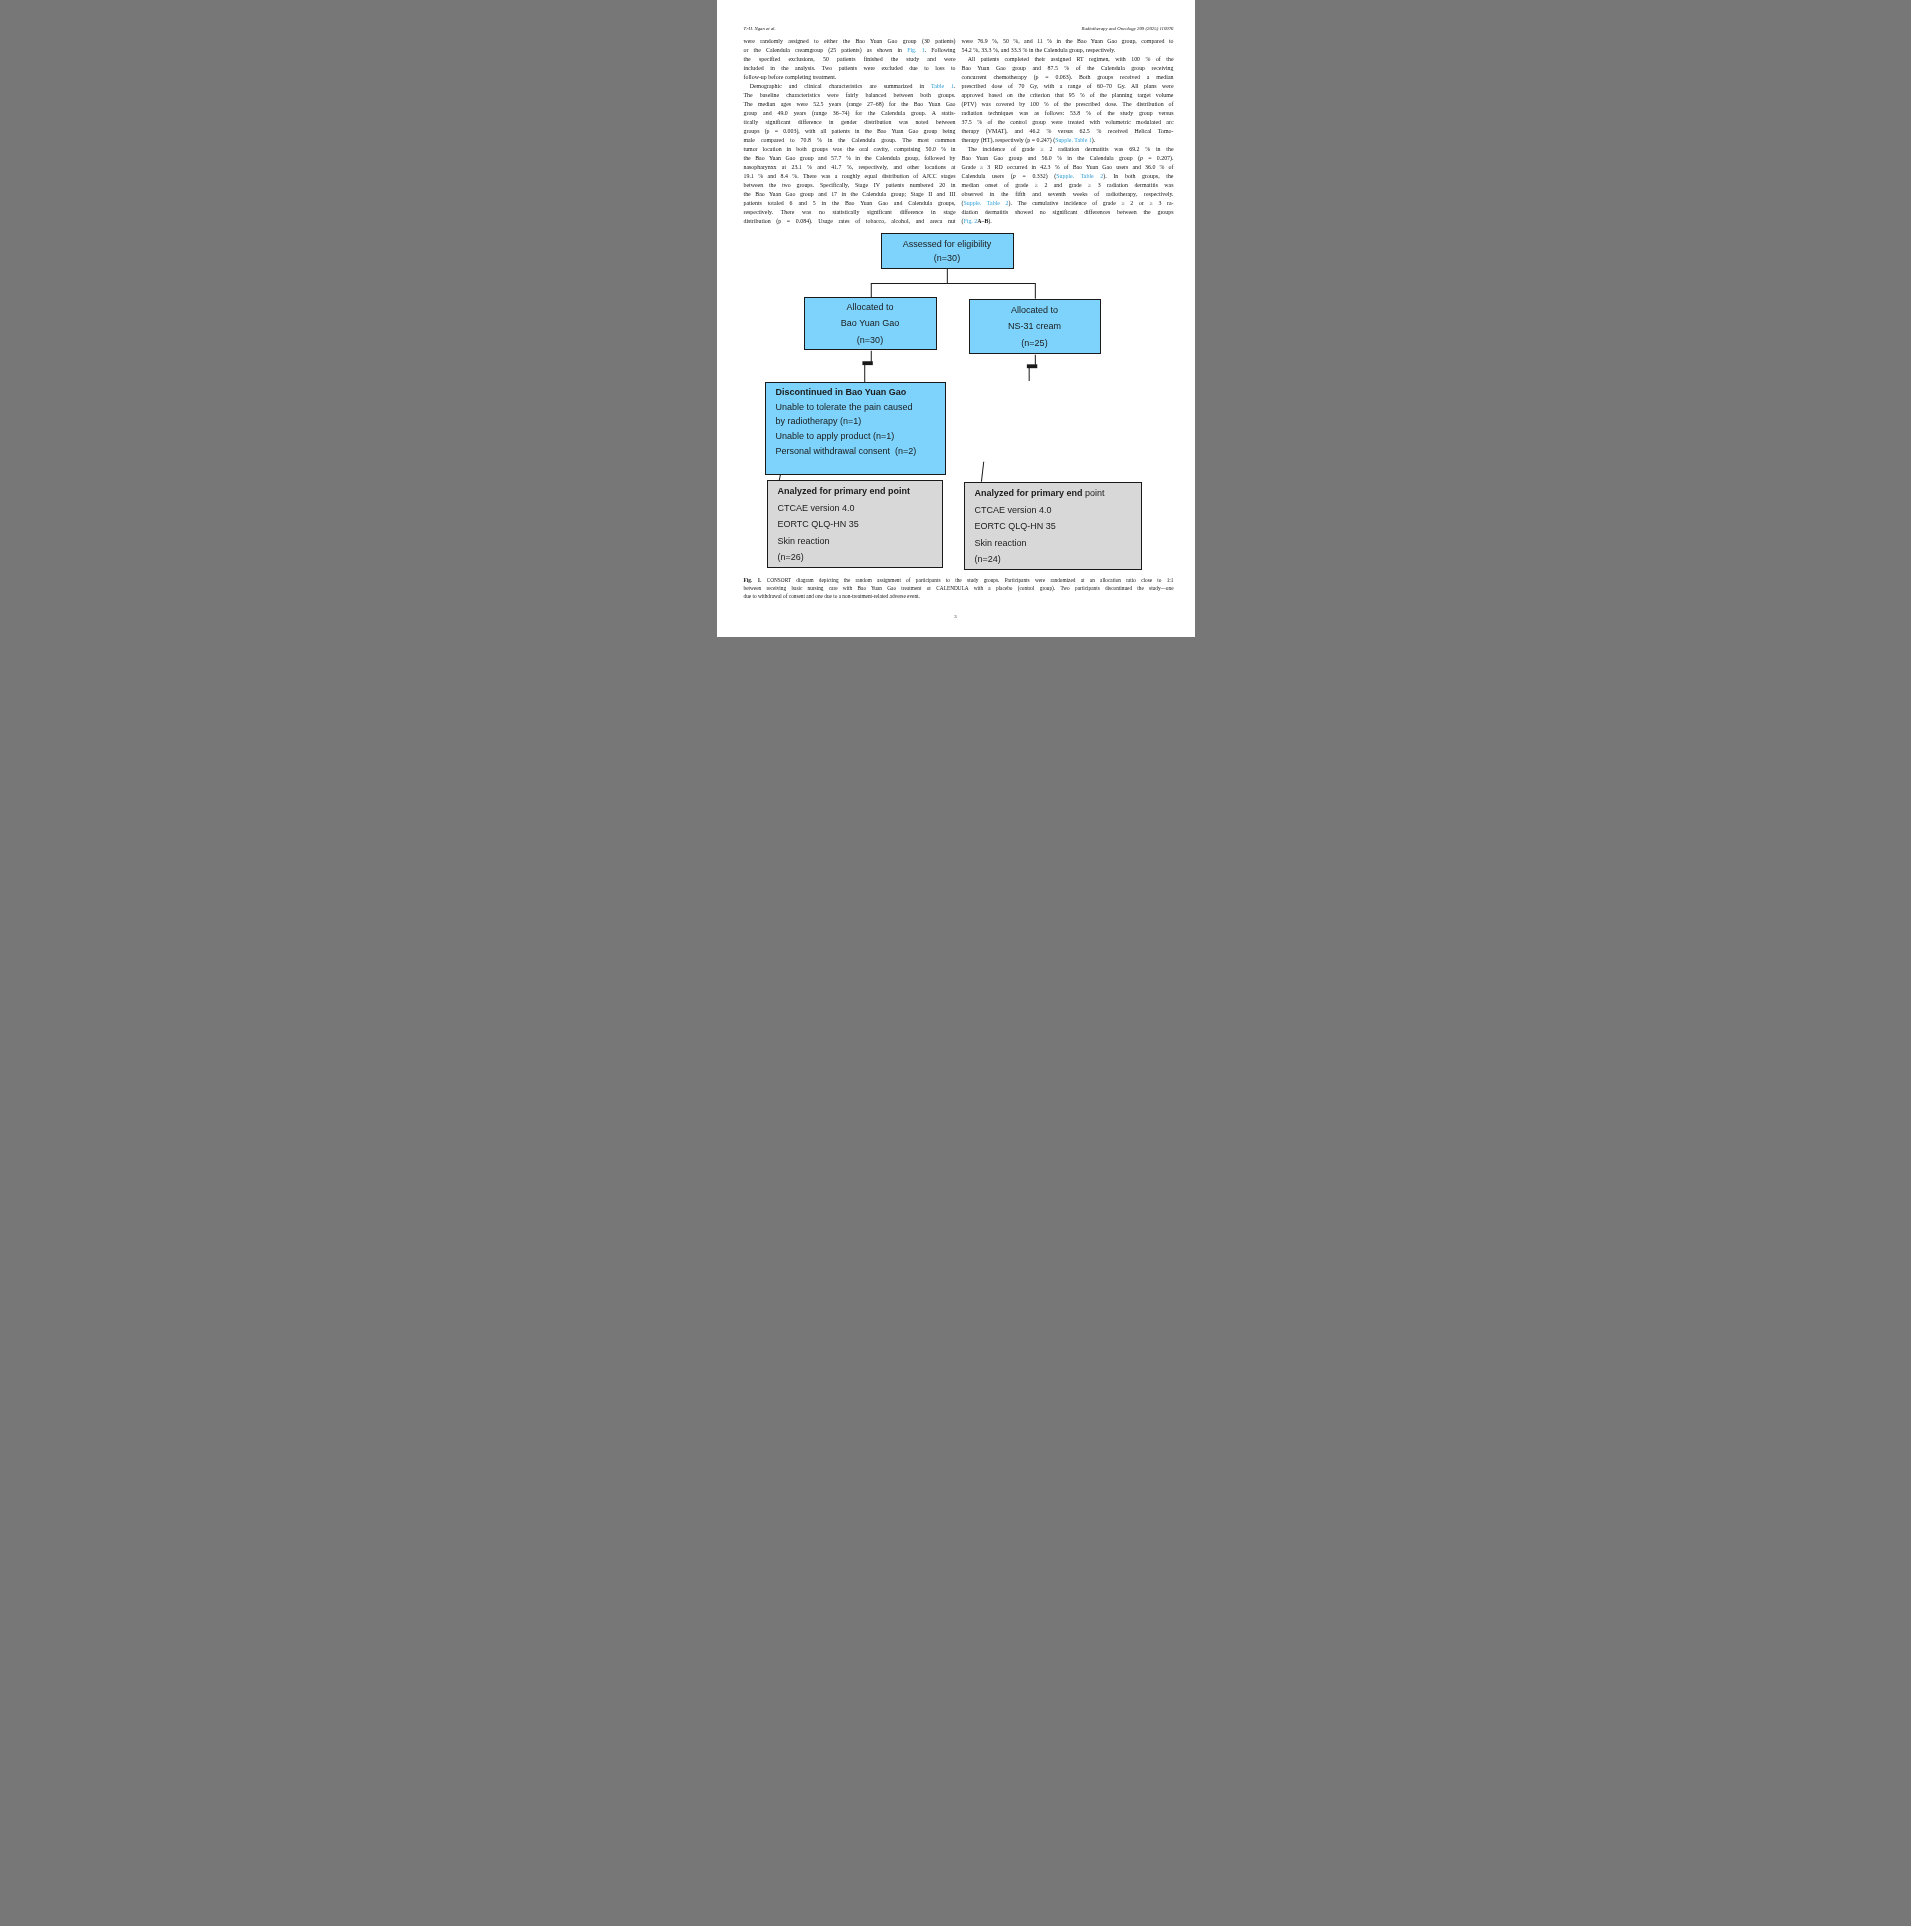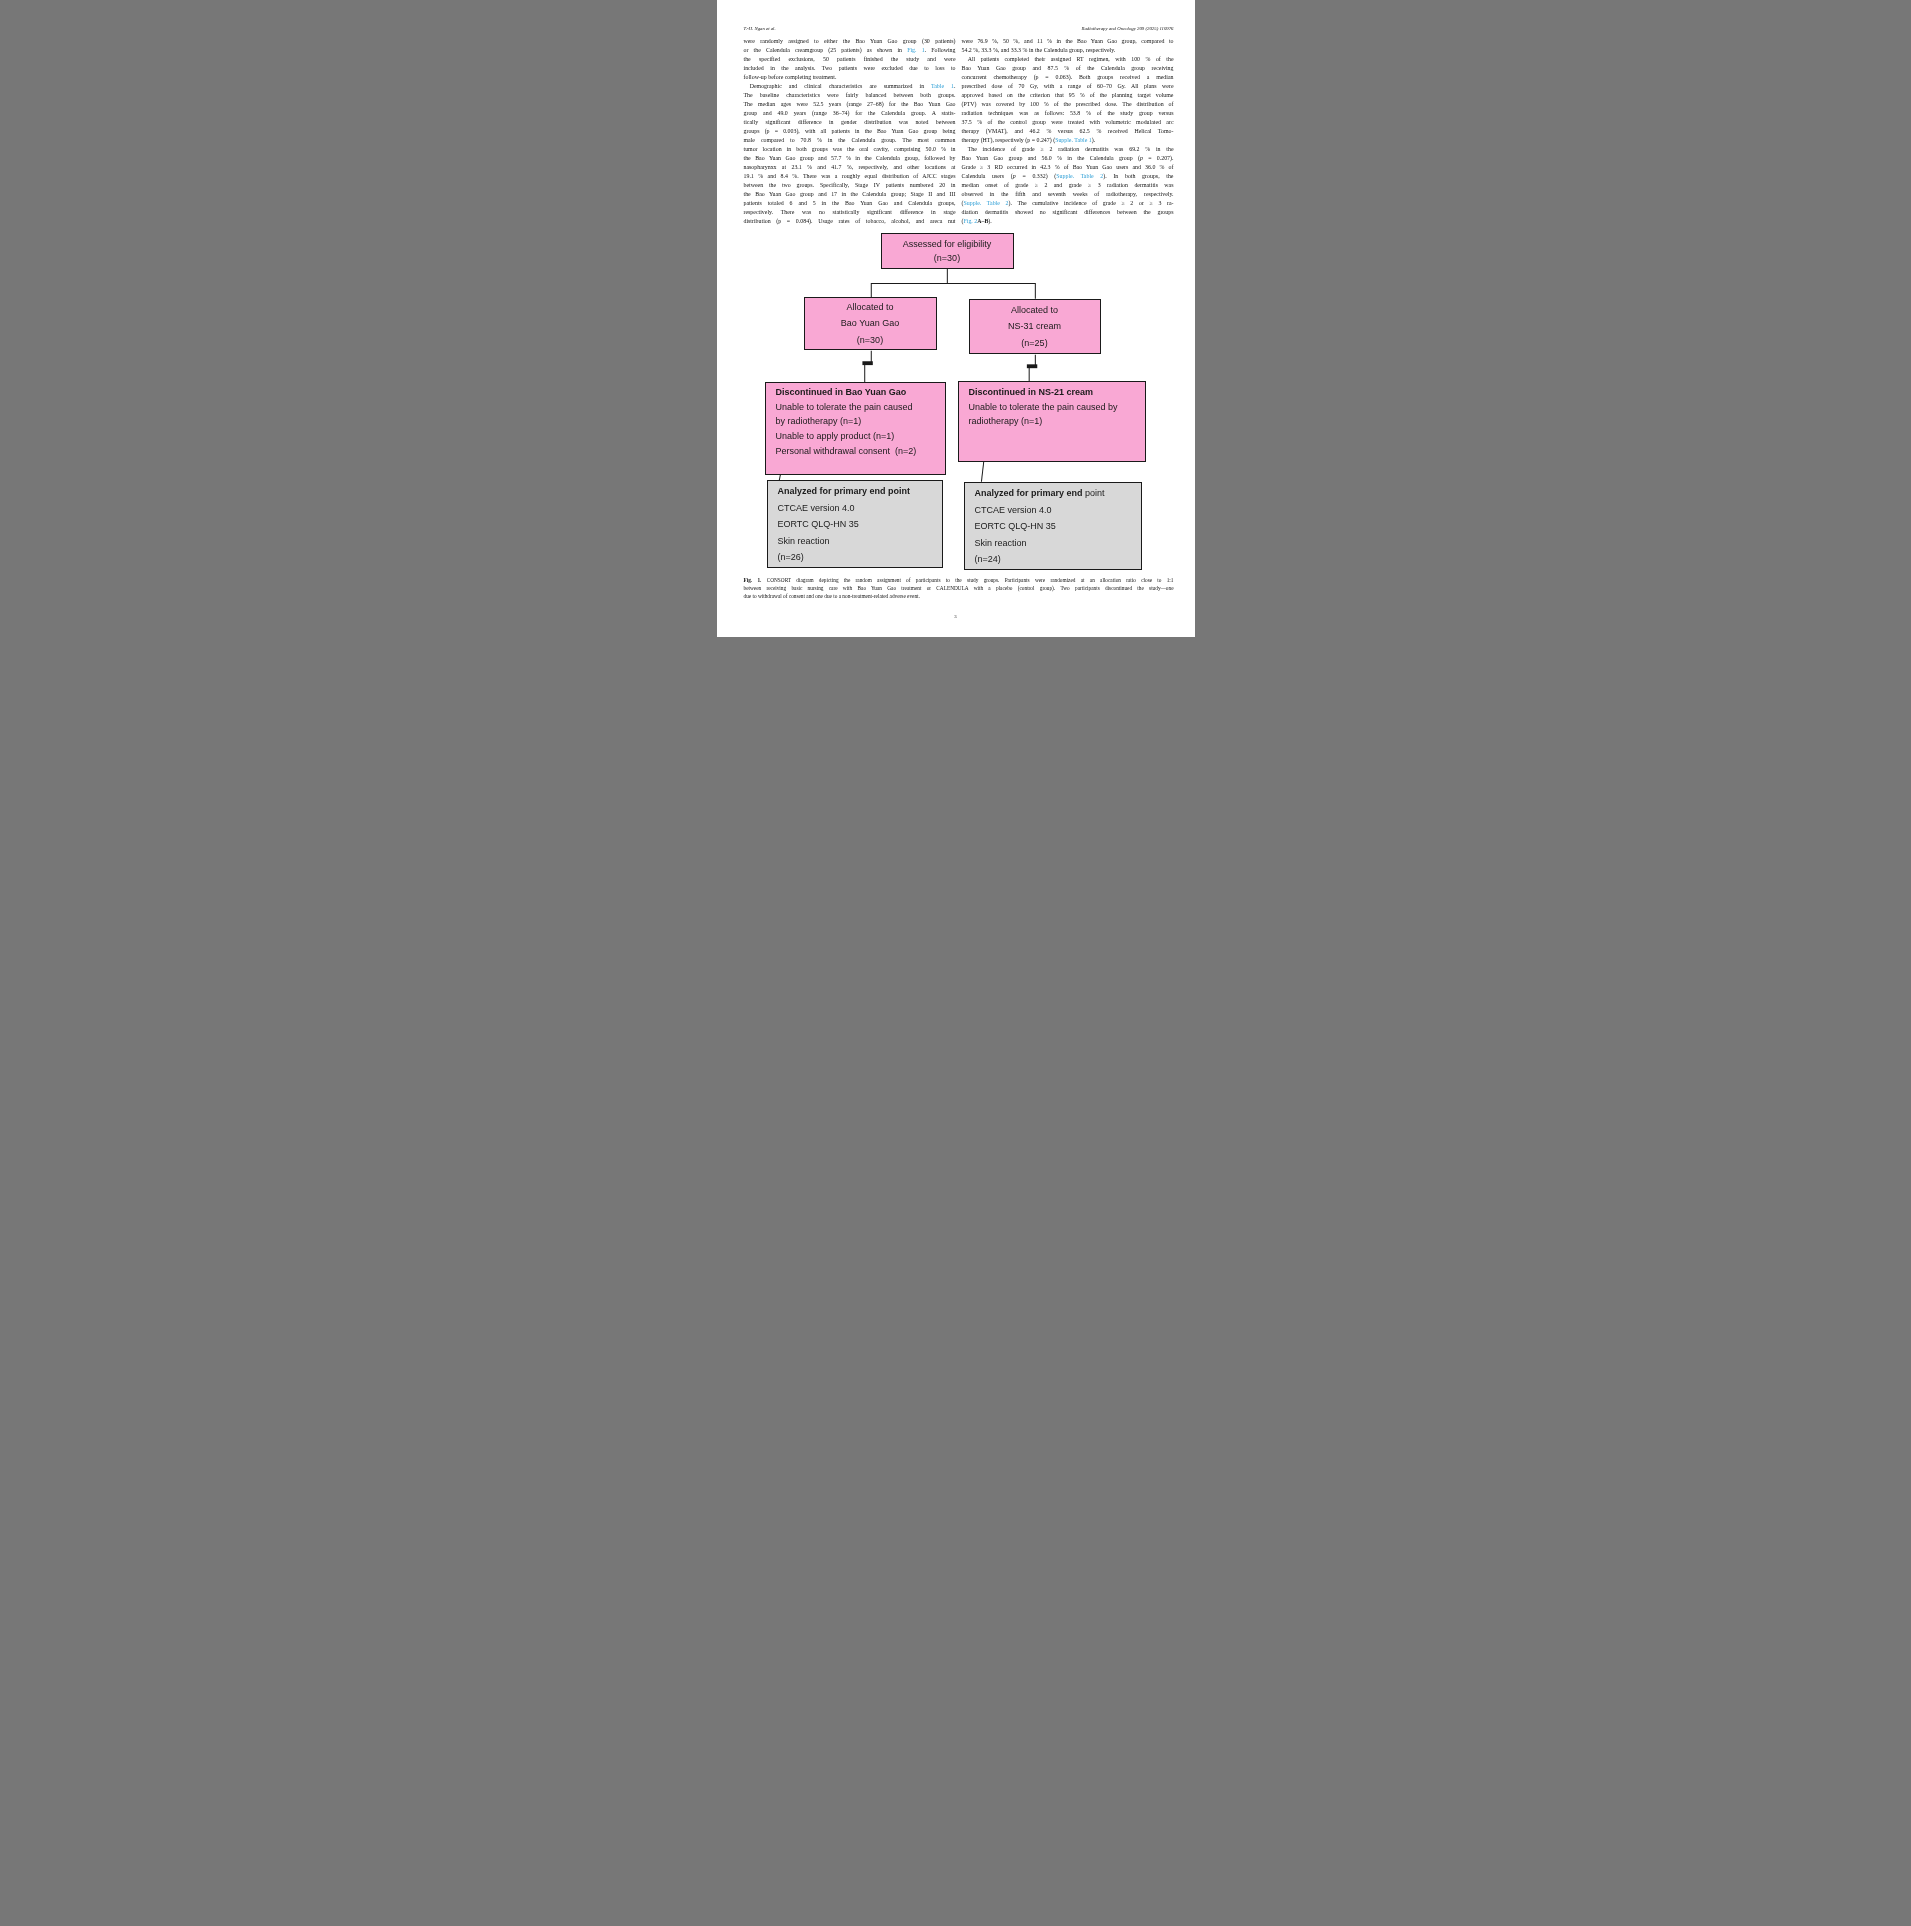--- a/index.html
+++ b/index.html
@@ -23,21 +23,21 @@
   .col .tline{text-align:justify; text-align-last:justify;}
   .col .tline.last{text-align-last:left;}
   .tline.ind{text-indent:6.2px;}
   .link{color:var(--link,#2e9fd6);}
   .b{font-weight:bold;}
   .i{font-style:italic;}
   
   .flow{position:absolute; inset:0; font-family:"Liberation Sans", sans-serif;}
   svg.wires{position:absolute; inset:0; pointer-events:none;}
   .dbox{
-    position:absolute; border:1.3px solid #1a1a1a; background:#f9a8d4;
+    position:absolute; border:1.3px solid #1a1a1a; background:#7dd3fc;
     font-size:9px; color:#1b1b1b; box-sizing:border-box;
   }
   .dbox .dline{white-space:nowrap;}
   .dbox.center .dline{text-align:center;}
   .dbox .tline{text-align:left;}
   #box-assessed{left:164px; top:233px; width:133px; height:36px; padding-top:2.7px;}
   #box-assessed .dline{line-height:14.3px;}
   #box-alloc-left{left:87px; top:297px; width:133px; height:53px; padding-top:0.8px;}
   #box-alloc-right{left:252px; top:299px; width:132px; height:55px; padding-top:1.9px;}
   #box-alloc-left .dline, #box-alloc-right .dline{line-height:16.6px;}
@@ -150,29 +150,20 @@
       <div>
           <div class="tline"><span class="b">Discontinued in Bao Yuan Gao</span></div>
         </div>
       <div>
           <div class="dline">Unable to tolerate the pain caused</div>
           <div class="dline">by radiotherapy (n=1)</div>
           <div class="dline">Unable to apply product (n=1)</div>
           <div class="dline">Personal withdrawal consent&nbsp; (n=2)</div>
         </div>
     </div>
-    <div class="dbox" id="box-disc-right">
-      <div>
-          <div class="tline"><span class="b">Discontinued in NS-21 cream</span></div>
-        </div>
-      <div>
-          <div class="dline">Unable to tolerate the pain caused by</div>
-          <div class="dline">radiotherapy (n=1)</div>
-        </div>
-    </div>
 
     <div class="dbox gray" id="box-anal-left">
       <div>
           <div class="tline"><span class="b">Analyzed for primary end point</span></div>
         </div>
       <div>
           <div class="dline">CTCAE version 4.0</div>
           <div class="dline">EORTC QLQ-HN 35</div>
           <div class="dline">Skin reaction</div>
           <div class="dline">(n=26)</div>

